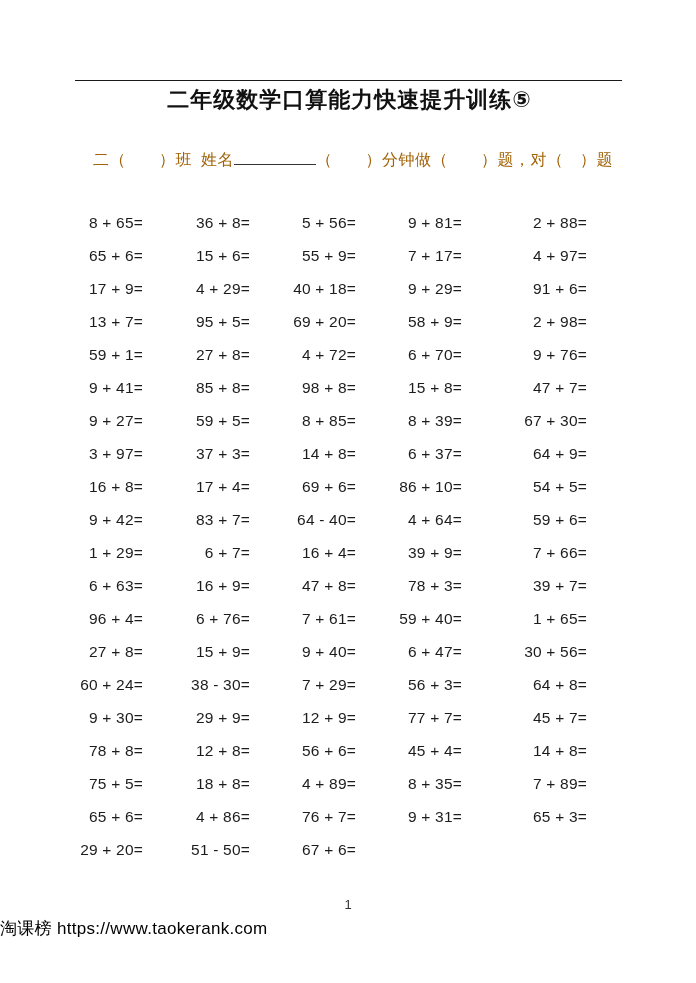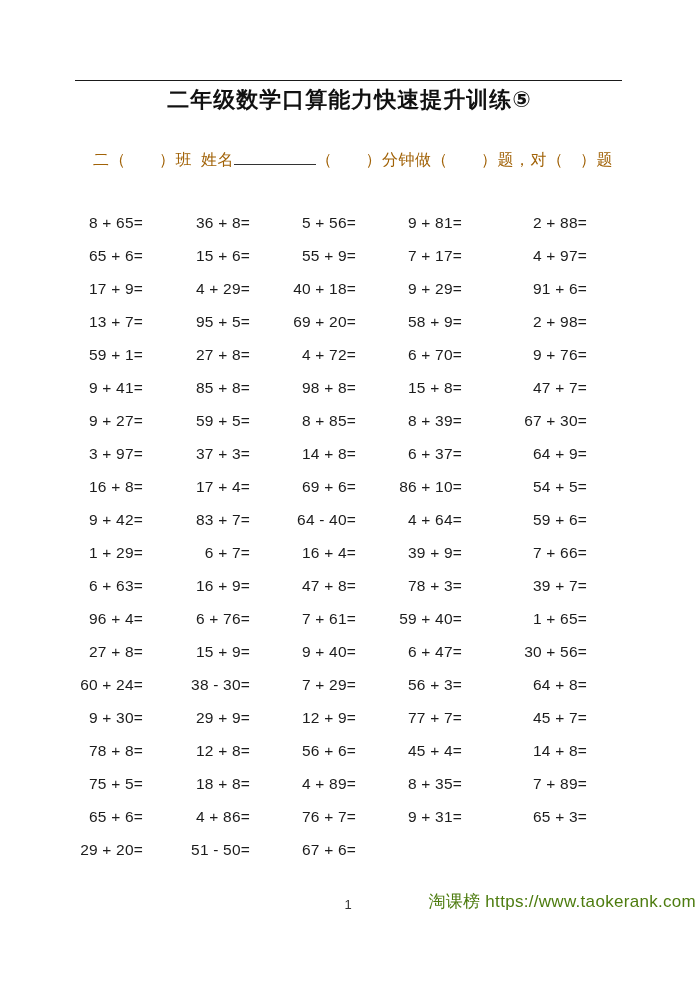--- a/index.html
+++ b/index.html
@@ -78,25 +78,25 @@
     left: 0;
     top: 897px;
     width: 696px;
     text-align: center;
     font-size: 13px;
     color: #333333;
   }
   .site-line {
     position: absolute;
     left: 0;
-    top: 890px;
+    top: 917px;
     width: 696px;
-    text-align: right;
+    text-align: left;
     font-size: 17px;
-    color: #4d7c0f;
+    color: #000000;
     letter-spacing: 0.3px;
   }
 </style>
 </head>
 <body>
 
 <div class="page">
 
   <div class="top-rule"></div>
 

